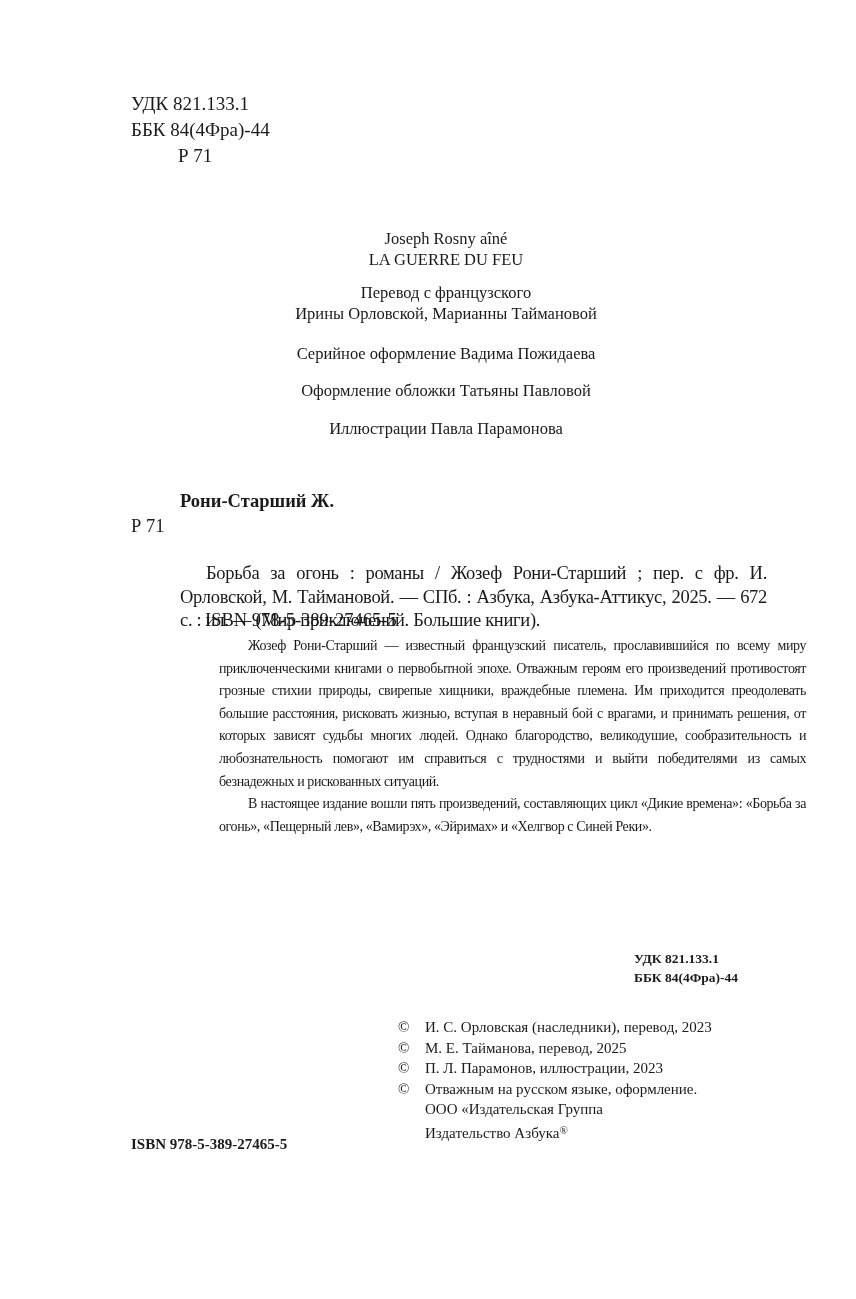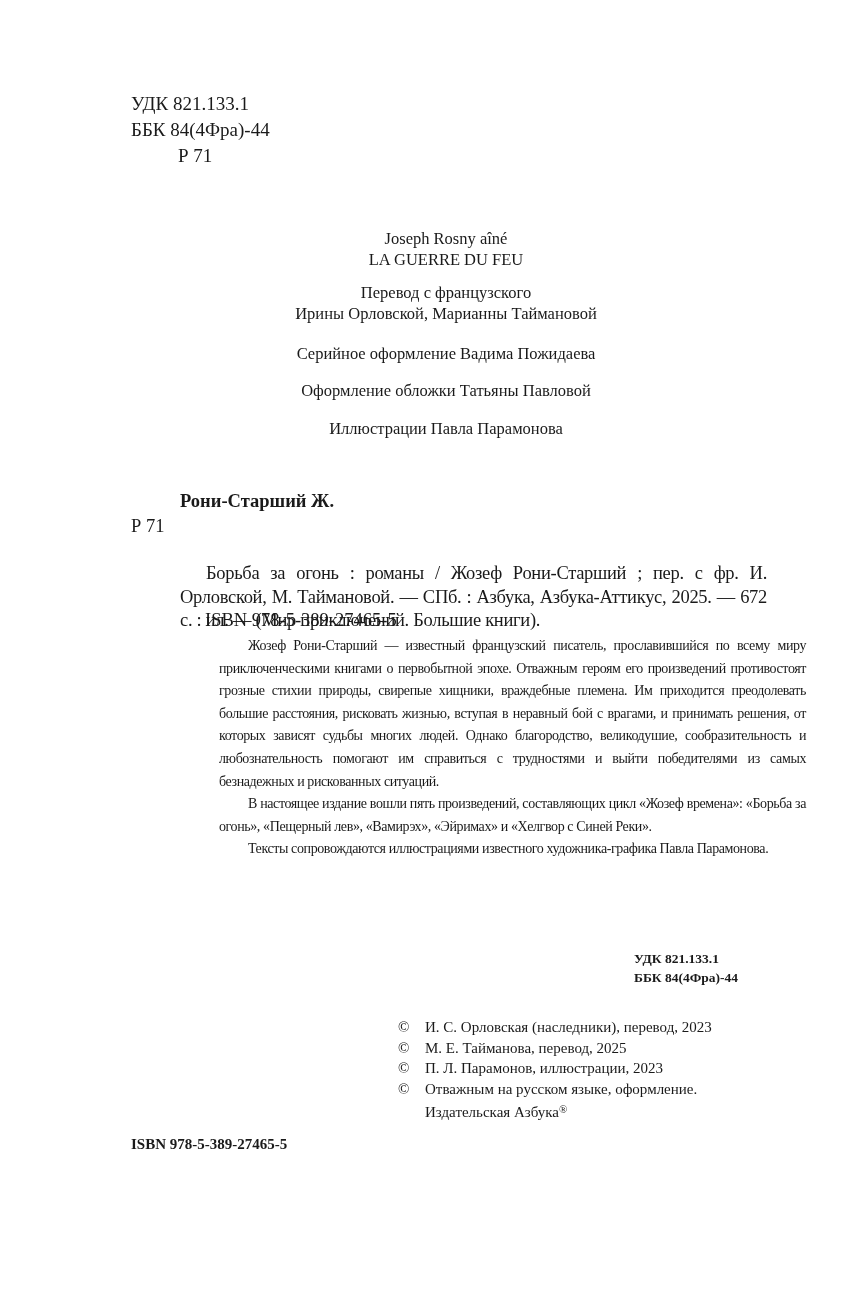--- a/index.html
+++ b/index.html
@@ -48,22 +48,21 @@
 <div class="center-block" style="top:380px;">Оформление обложки Татьяны Павловой</div>
 <div class="center-block" style="top:418px;">Иллюстрации Павла Парамонова</div>
 
 <div class="cat-author">Рони-Старший Ж.</div>
 <div class="cat-code">Р 71</div>
 <div class="cat-body">Борьба за огонь : романы / Жозеф Рони-Старший ; пер. с фр. И. Орловской, М. Таймановой. — СПб. : Азбука, Азбука-Аттикус, 2025. — 672 с. : ил. — (Мир приключений. Большие книги).</div>
 <div class="cat-isbn">ISBN 978-5-389-27465-5</div>
 
 <div class="annot">
   <p>Жозеф Рони-Старший — известный французский писатель, прославившийся по всему миру приключенческими книгами о первобытной эпохе. Отважным героям его произведений противостоят грозные стихии природы, свирепые хищники, враждебные племена. Им приходится преодолевать большие расстояния, рисковать жизнью, вступая в неравный бой с врагами, и принимать решения, от которых зависят судьбы многих людей. Однако благородство, великодушие, сообразительность и любознательность помогают им справиться с трудностями и выйти победителями из самых безнадежных и рискованных ситуаций.</p>
-  <p>В настоящее издание вошли пять произведений, составляющих цикл «Жозеф времена»: «Борьба за огонь», «Пещерный лев», «Вамирэх», «Эйримах» и «Хелгвор с Синей Реки».</p>
-  <p>Тексты сопровождаются иллюстрациями известного художника-графика Павла Парамонова.</p>
+  <p>В настоящее издание вошли пять произведений, составляющих цикл «Дикие времена»: «Борьба за огонь», «Пещерный лев», «Вамирэх», «Эйримах» и «Хелгвор с Синей Реки».</p>
 </div>
 
 <div class="small-idx" style="top:949px;">УДК  821.133.1</div>
 <div class="small-idx" style="top:968px;">ББК  84(4Фра)-44</div>
 
 <div class="copyrights">
   <div class="row">
     <span class="sym">©</span>
     <span>И. С. Орловская (наследники), перевод, 2023</span>
   </div>
@@ -72,18 +71,19 @@
     <span>М. Е. Тайманова, перевод, 2025</span>
   </div>
   <div class="row">
     <span class="sym">©</span>
     <span>П. Л. Парамонов, иллюстрации, 2023</span>
   </div>
   <div class="row">
     <span class="sym">©</span>
     <div>
       <div>Отважным на русском языке, оформление.</div>
-      <div><span>Издательская Азбука</span><sup class="reg">®</sup></div>
+      <div>ООО «Издательская Группа</div>
+      <div><span>Издательство Азбука</span><sup class="reg">®</sup></div>
     </div>
   </div>
 </div>
 
 <div class="isbn-bottom">ISBN 978-5-389-27465-5</div>
 
 </body></html>

